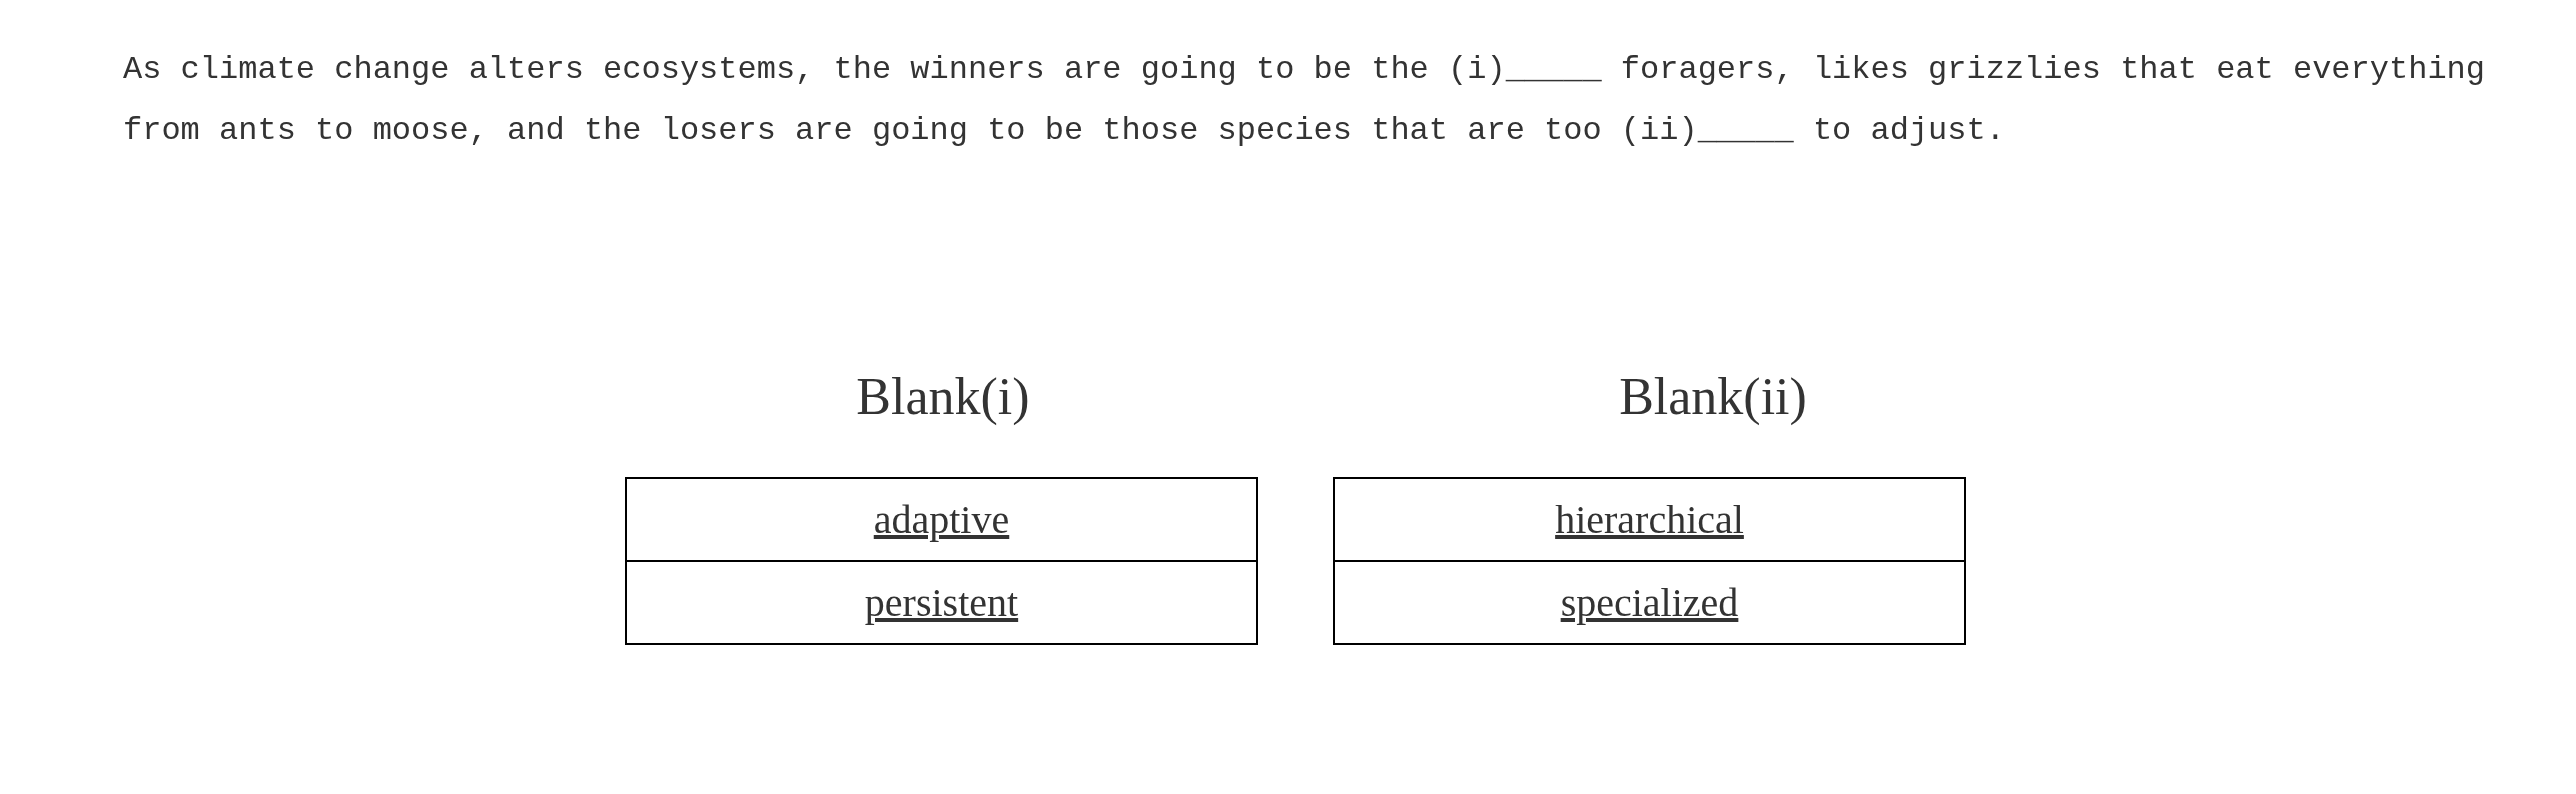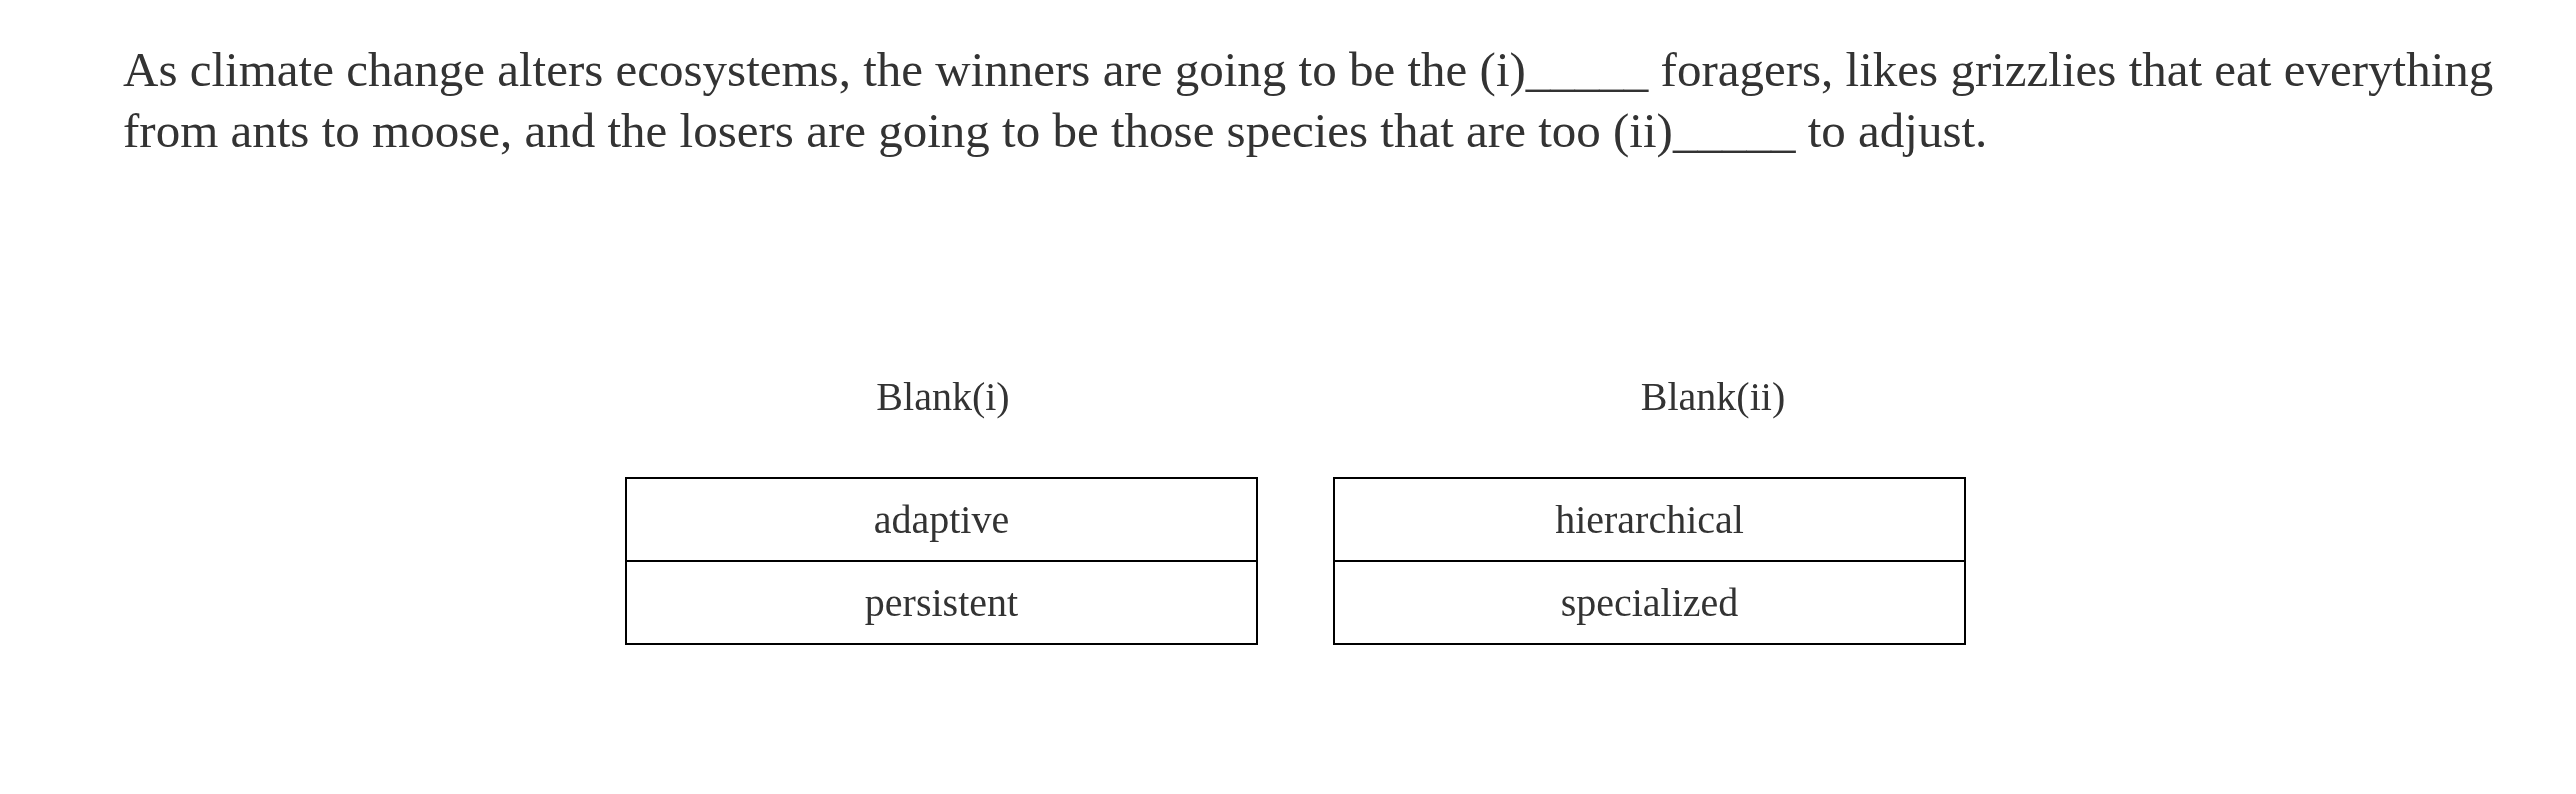--- a/index.html
+++ b/index.html
@@ -1,24 +1,24 @@
 <!DOCTYPE html>
 <html style="font-size:13px"><head>
 <meta charset="utf-8">
 <style>
   html, body { margin:0; padding:0; background:#ffffff; }
   body { width:2576px; height:794px; position:relative; overflow:hidden;
          font-family:"Liberation Serif", "DejaVu Serif", serif; color:#333333; }
   .question { position:absolute; left:123px; top:39px; width:2397px;
-              font-size:49px; line-height:61px; letter-spacing:0; }
+              font-size:32px; line-height:61px; letter-spacing:0;font-family:Liberation Mono, monospace; }
   .blank { display:inline-block; }
   .col-head { position:absolute; top:368px; width:632px; text-align:center;
-              font-size:40px; line-height:57px; }
+              font-size:52px; line-height:57px; }
   .opt-table { position:absolute; top:477px; width:629px;
-               border:2.4px solid #000; border-bottom-width:0; box-sizing:content-box; }
+               border:2.4px solid #000; border-bottom-width:0; box-sizing:content-box;text-decoration:underline; }
   .opt { height:81px; border-bottom:2.4px solid #000; display:flex;
          align-items:center; justify-content:center; font-size:40px; cursor:pointer; }
 </style>
 </head>
 <body>
 
 <div class="question"><span>As climate change alters ecosystems, the winners are going to be the </span><span class="blank">(i)_____</span><span> foragers, likes grizzlies that eat everything from ants to moose, and the losers are going to be those species that are too </span><span class="blank">(ii)_____</span><span> to adjust.</span></div>
 
 <div class="col-head" style="left:627px;">Blank(i)</div>
 <div class="col-head" style="left:1397px;">Blank(ii)</div>

